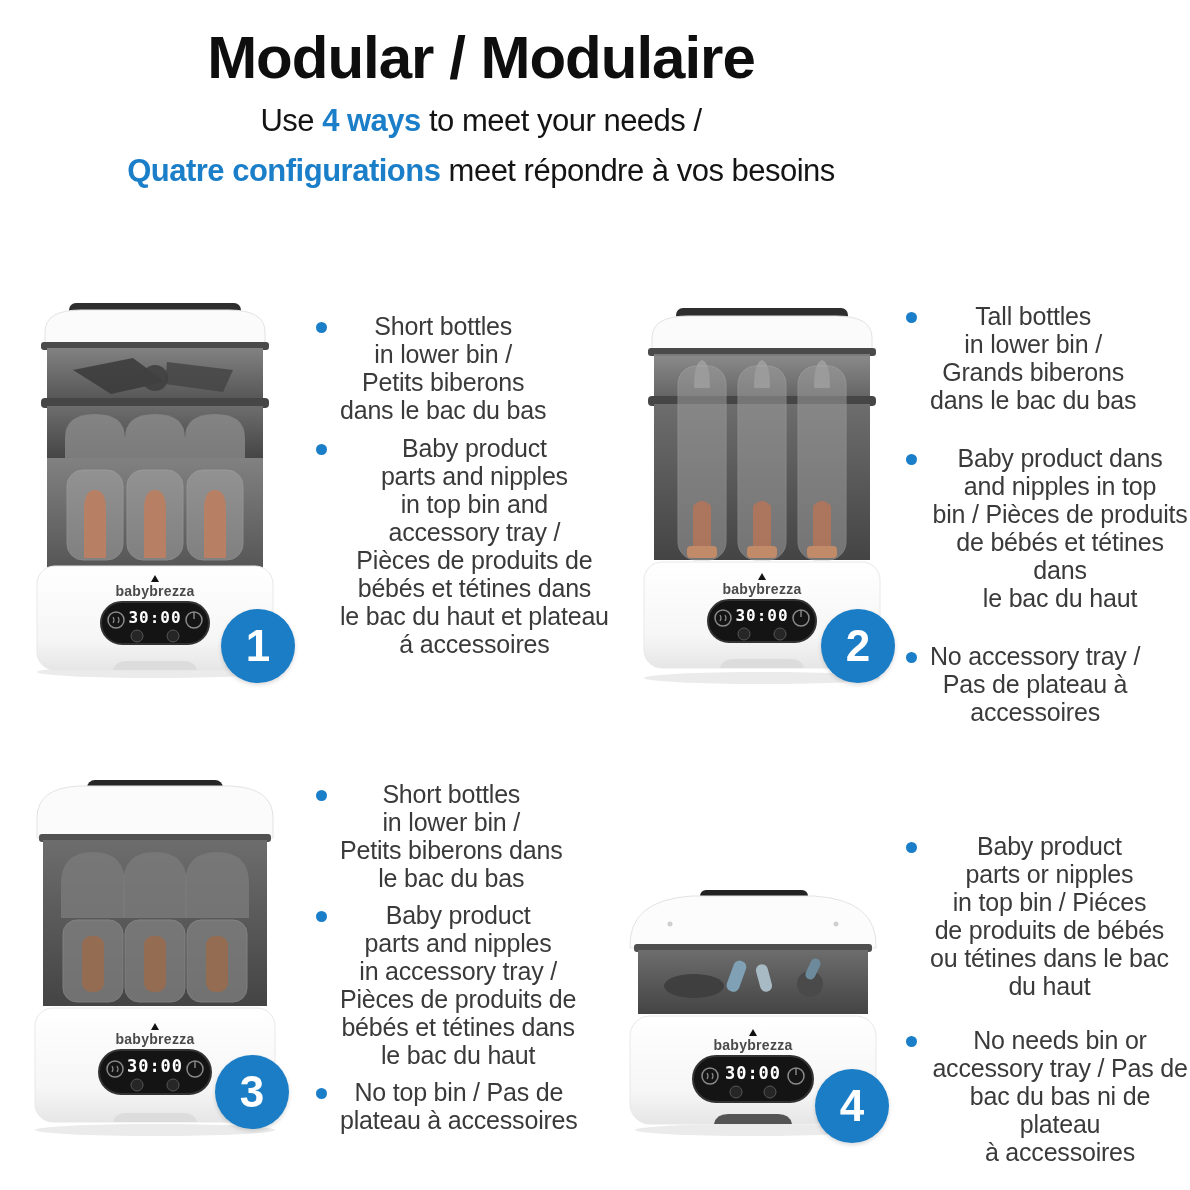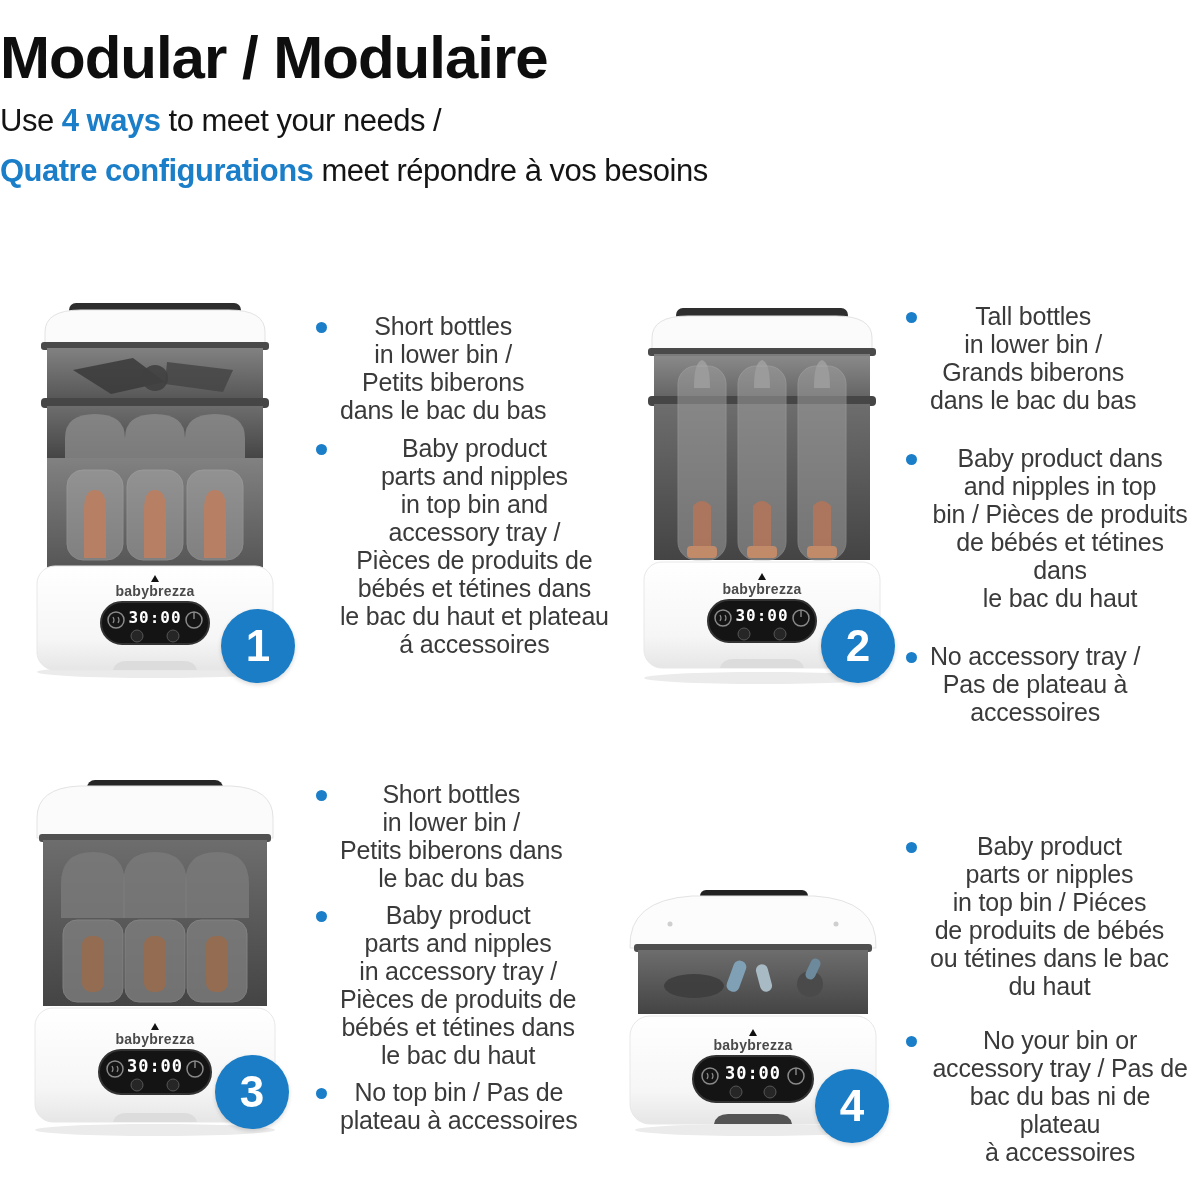--- a/index.html
+++ b/index.html
@@ -1,21 +1,21 @@
 <!DOCTYPE html>
 <html><head>
 <meta charset="utf-8">
 <style>
   html,body{margin:0;padding:0;background:#fff;}
   .canvas{
     position:relative;width:1190px;height:1190px;background:#ffffff;overflow:hidden;
     font-family:"Liberation Sans",sans-serif;color:#3a3a3a;
   }
   
-  .header{position:absolute;top:0;left:0;width:962px;}
+  .header{position:absolute;top:0;left:0;width:962px;text-align:center;}
   .header h1{
     margin:26px 0 4px 0;font-size:60px;line-height:1.05;font-weight:700;
     color:#0e0e0e;letter-spacing:-1px;
   }
   .header p.sub{
     margin:14px 0 0 0;font-size:31px;line-height:1.15;font-weight:400;color:#141414;
     letter-spacing:-0.5px;
   }
   .accent{color:#1b7ec8;font-weight:700;}
   
@@ -277,20 +277,20 @@
         <span class="dot"></span>
         <span class="bullet-text">Baby product
 parts or nipples
 in top bin / Piéces
 de produits de bébés
 ou tétines dans le bac
 du haut</span>
       </li>
     <li>
         <span class="dot"></span>
-        <span class="bullet-text">No your bin or
+        <span class="bullet-text">No needs bin or
 accessory tray / Pas de
 bac du bas ni de plateau
 à accessoires</span>
       </li>
   </ul>
 
 </div>
 
 </body></html>

